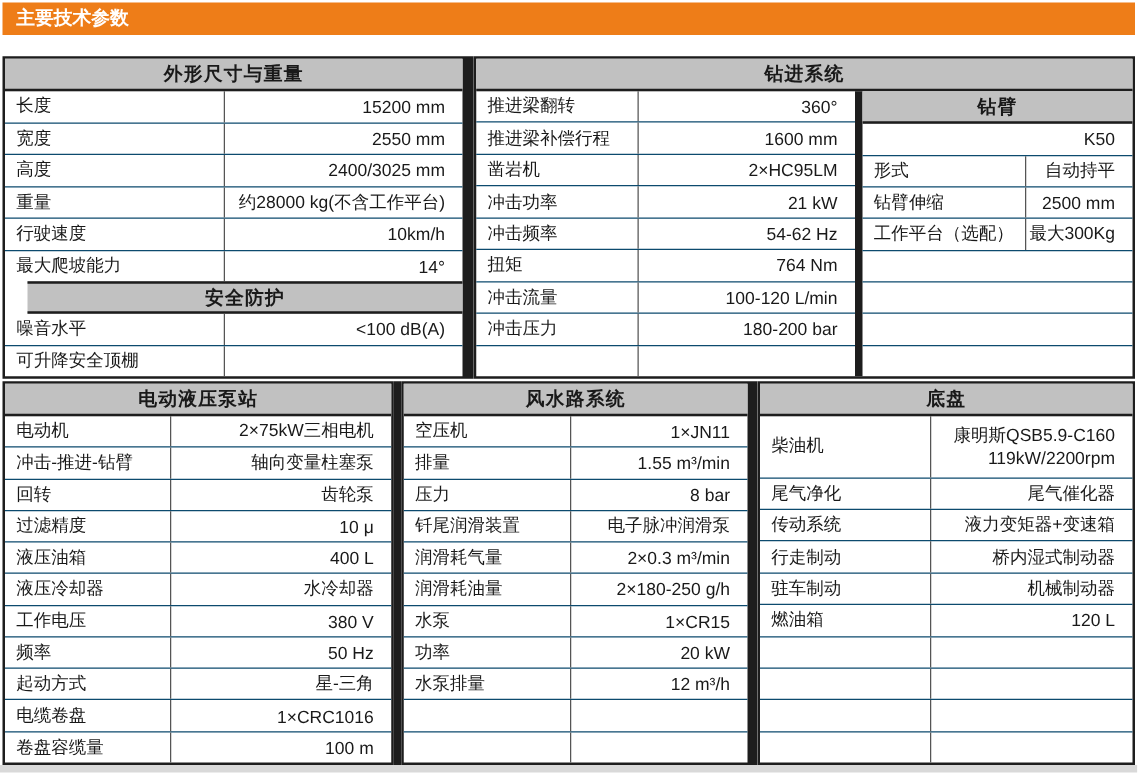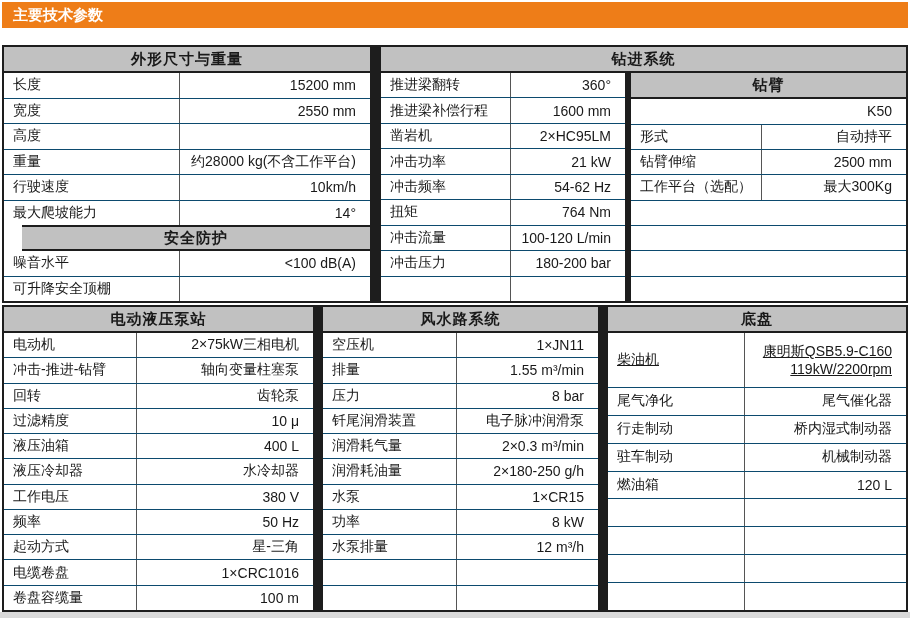--- a/index.html
+++ b/index.html
@@ -6,37 +6,37 @@
   .page{position:relative;width:910px;height:620px;background:#ffffff;overflow:hidden;
         font-family:"Liberation Sans","DejaVu Sans",sans-serif;color:#191919;}
   .abs{position:absolute;box-sizing:border-box;}
   .title-bar{left:2px;top:2px;width:906px;height:26px;background:#ee7d18;color:#ffffff;
              font-weight:bold;font-size:15px;line-height:26px;padding-left:11px;}
   .sec{border:2px solid #1d1d1d;display:flex;flex-direction:column;background:#ffffff;}
   #sec-a{left:2px;top:45px;width:370px;height:258px;}
   #vdiv-1{left:372px;top:45px;width:7px;height:258px;background:#1d1d1d;}
   #sec-b{left:379px;top:45px;width:529px;height:258px;}
   .bsplit{flex:1 1 0;display:flex;min-height:0;}
-  #sec-b1{width:244px;display:flex;flex-direction:column;}
+  #sec-b1{width:303px;display:flex;flex-direction:column;}
   .bvdiv{width:6px;background:#1d1d1d;}
   #sec-b2{flex:1;display:flex;flex-direction:column;}
   #sec-c{left:2px;top:305px;width:313px;height:307px;}
   #vdiv-3{left:315px;top:305px;width:6px;height:307px;background:#1d1d1d;}
   #sec-d{left:321px;top:305px;width:279px;height:307px;}
   #vdiv-4{left:600px;top:305px;width:6px;height:307px;background:#1d1d1d;}
   #sec-e{left:606px;top:305px;width:302px;height:307px;}
   .bottom-strip{left:0;top:612px;width:910px;height:6px;background:#d9d9d9;}
 
   .hdr{flex:0 0 26px;height:26px;background:#c1c1c1;border-bottom:2px solid #1d1d1d;
        display:flex;align-items:center;justify-content:center;font-weight:bold;font-size:15px;
        box-sizing:border-box;letter-spacing:1px;}
   .hdr.mid{border-top:2px solid #1d1d1d;margin-left:18px;}
   .hdr.grow{flex:1 1 0;height:auto;min-height:0;}
   .row{flex:1 1 0;display:flex;border-bottom:1px solid #0c4a6e;box-sizing:border-box;min-height:0;}
-  .row.dbl{flex:2 1 0;text-decoration:underline;}
+  .row.dbl{flex:2 1 0;}
   .row.no-bb, .sec .row:last-child, #sec-b1 .row:last-child, #sec-b2 .row:last-child{border-bottom:none;}
   #sec-b1 .row:last-child, #sec-b2 .row:last-child{border-bottom:none;}
   .cell{font-size:14px;display:flex;align-items:center;box-sizing:border-box;overflow:hidden;white-space:nowrap;}
   .cell.label{padding-left:9px;border-right:1px solid #555555;}
   .cell.value{flex:1 1 auto;justify-content:flex-end;padding-right:14px;text-align:right;}
   .cell.value.multiline{white-space:pre-line;line-height:1.3;}
   .cell.full{flex:1 1 auto;}
 </style>
 </head>
 <body>
@@ -49,20 +49,21 @@
       <div class="row">
         <div class="cell label" style="flex: 0 0 176px;">长度</div>
         <div class="cell value">15200 mm</div>
       </div>
       <div class="row">
         <div class="cell label" style="flex: 0 0 176px;">宽度</div>
         <div class="cell value">2550 mm</div>
       </div>
       <div class="row">
         <div class="cell label" style="flex: 0 0 176px;">高度</div>
+        <div class="cell value">2400/3025 mm</div>
       </div>
       <div class="row">
         <div class="cell label" style="flex: 0 0 176px;">重量</div>
         <div class="cell value">约28000 kg(不含工作平台)</div>
       </div>
       <div class="row">
         <div class="cell label" style="flex: 0 0 176px;">行驶速度</div>
         <div class="cell value">10km/h</div>
       </div>
       <div class="row no-bb">
@@ -229,21 +230,21 @@
       <div class="row">
         <div class="cell label" style="flex: 0 0 134px;">润滑耗油量</div>
         <div class="cell value">2×180-250 g/h</div>
       </div>
       <div class="row">
         <div class="cell label" style="flex: 0 0 134px;">水泵</div>
         <div class="cell value">1×CR15</div>
       </div>
       <div class="row">
         <div class="cell label" style="flex: 0 0 134px;">功率</div>
-        <div class="cell value">8 kW</div>
+        <div class="cell value">20 kW</div>
       </div>
       <div class="row">
         <div class="cell label" style="flex: 0 0 134px;">水泵排量</div>
         <div class="cell value">12 m³/h</div>
       </div>
       <div class="row">
         <div class="cell label" style="flex: 0 0 134px;"></div>
         <div class="cell value"></div>
       </div>
       <div class="row">
@@ -257,20 +258,24 @@
       <div class="row dbl">
         <div class="cell label" style="flex: 0 0 137px;">柴油机</div>
         <div class="cell value multiline">康明斯QSB5.9-C160
 119kW/2200rpm</div>
       </div>
       <div class="row">
         <div class="cell label" style="flex: 0 0 137px;">尾气净化</div>
         <div class="cell value">尾气催化器</div>
       </div>
       <div class="row">
+        <div class="cell label" style="flex: 0 0 137px;">传动系统</div>
+        <div class="cell value">液力变矩器+变速箱</div>
+      </div>
+      <div class="row">
         <div class="cell label" style="flex: 0 0 137px;">行走制动</div>
         <div class="cell value">桥内湿式制动器</div>
       </div>
       <div class="row">
         <div class="cell label" style="flex: 0 0 137px;">驻车制动</div>
         <div class="cell value">机械制动器</div>
       </div>
       <div class="row">
         <div class="cell label" style="flex: 0 0 137px;">燃油箱</div>
         <div class="cell value">120 L</div>

